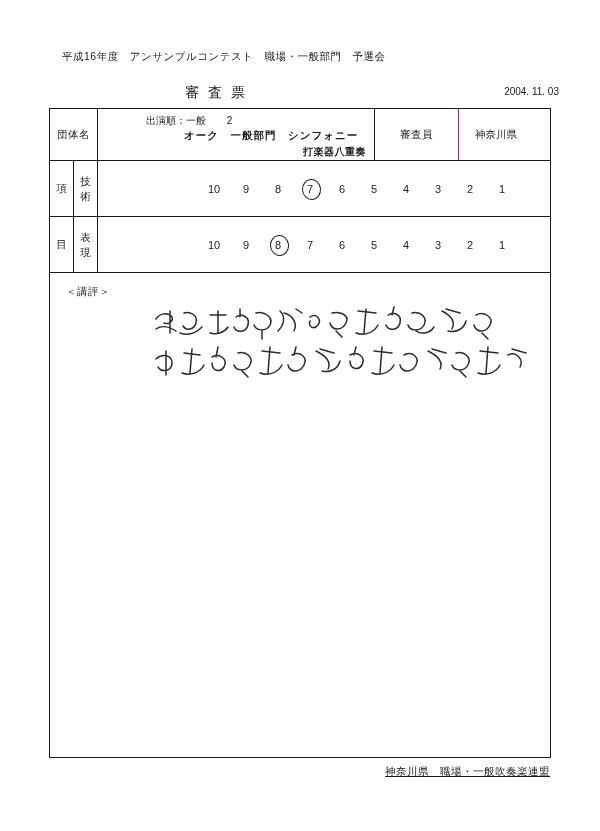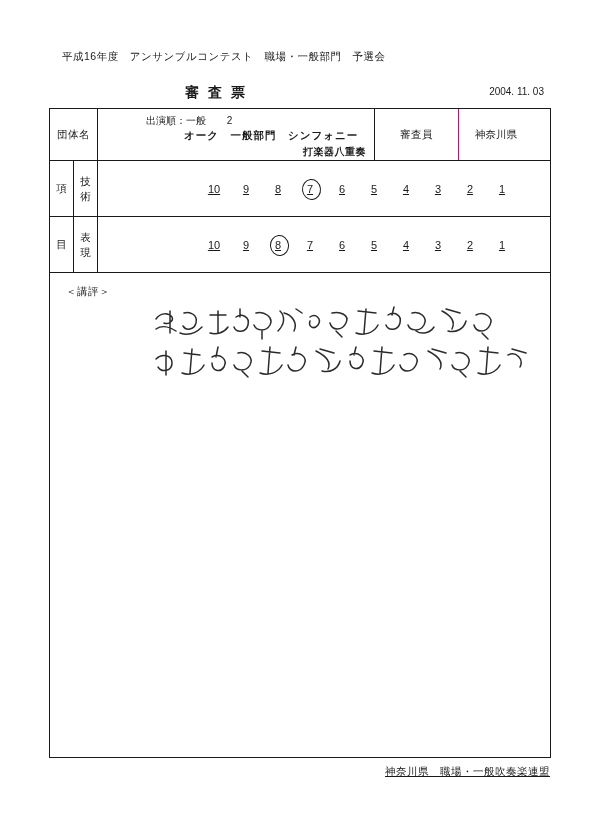--- a/index.html
+++ b/index.html
@@ -26,27 +26,27 @@
     top: 50px;
     font-size: 10.5px;
     letter-spacing: 0.5px;
     white-space: nowrap;
   }
   .doc-title {
     position: absolute;
     left: 185px;
     top: 84px;
     font-size: 14px;
-    font-weight: bold;
+    font-weight: normal;
     letter-spacing: 9px;
     white-space: nowrap;
   }
   .doc-date {
     position: absolute;
-    right: 56px;
+    right: 41px;
     top: 86px;
     font-size: 10px;
     white-space: nowrap;
   }
 
   
   .table-wrap {
     position: absolute;
     left: 49px;
     top: 108px;
@@ -178,21 +178,20 @@
     box-sizing: border-box;
   }
   .scale-nums {
     position: absolute;
     left: 100px;
     top: 50%;
     transform: translateY(-50%);
     display: flex;
     align-items: flex-start;
     width: 320px;
-    text-decoration: underline;
   }
   .scale-nums .n {
     flex: 0 0 32px;
     text-align: center;
     font-size: 11px;
     position: relative;
     height: 22px;
     line-height: 22px;
   }
   .scale-nums .n.circled::before {

